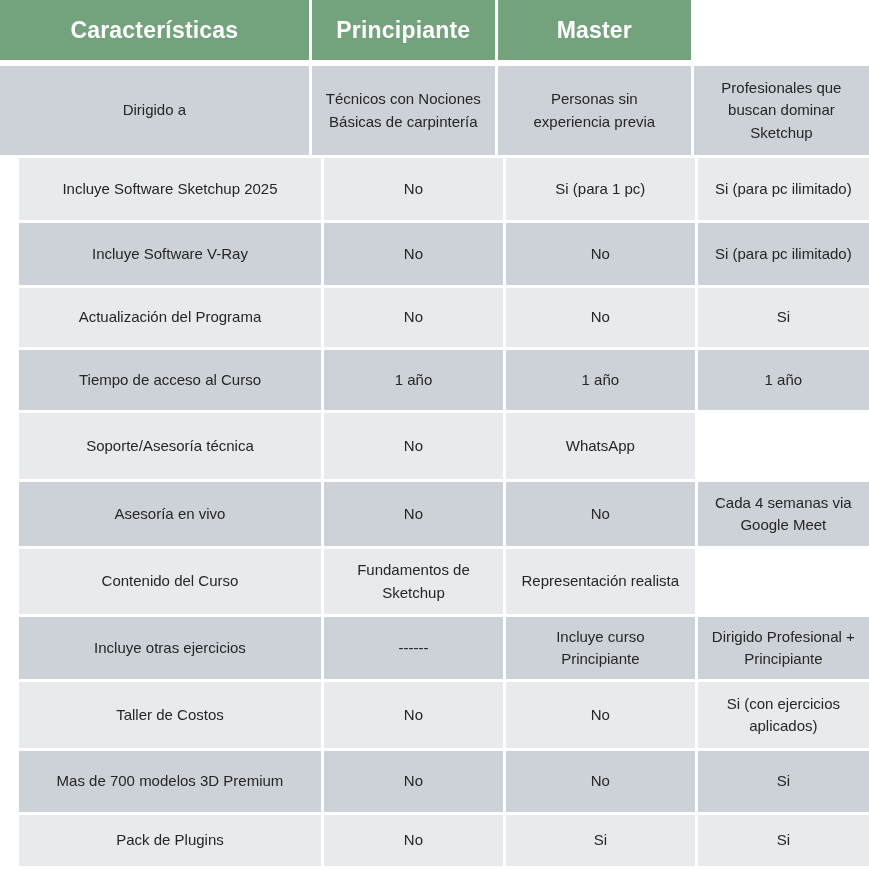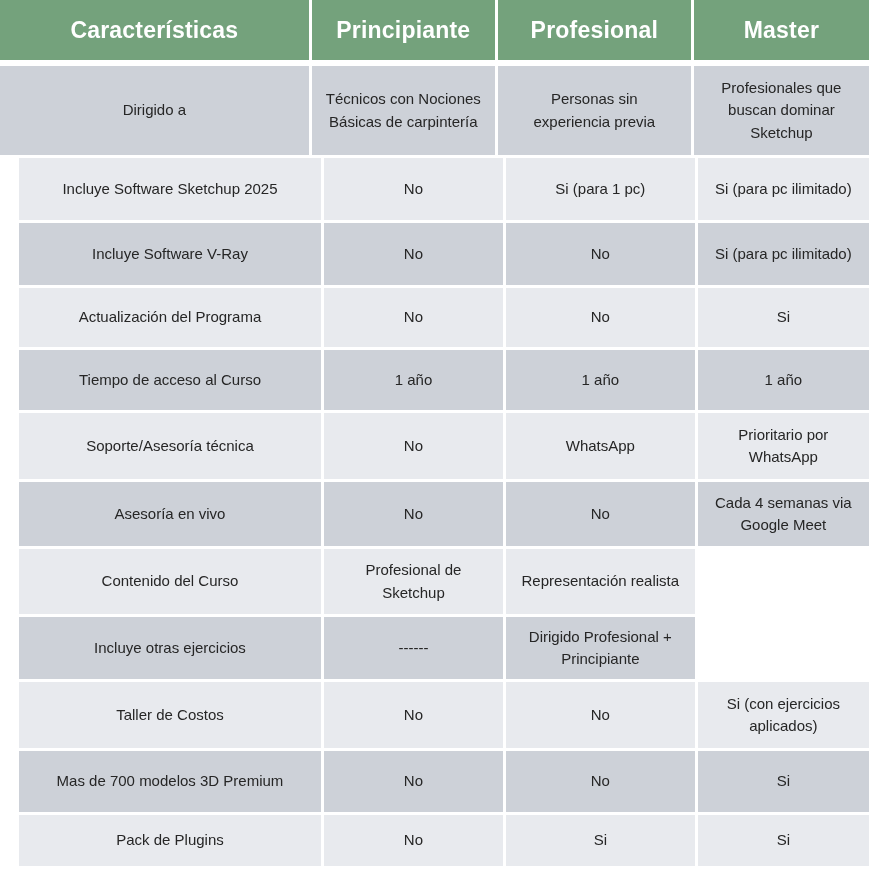--- a/index.html
+++ b/index.html
@@ -58,21 +58,20 @@
 </style>
 </head>
 <body>
 
 <div class="page">
   <div class="table">
 
     <div class="row header-row">
       <div class="cell">Características</div>
       <div class="cell">Principiante</div>
-      <div class="cell">Profesional</div>
       <div class="cell">Master</div>
     </div>
 
     <div class="tbody">
 
       <div class="row" style="min-height:89px">
         <div class="cell">Dirigido a</div>
         <div class="cell">Técnicos con Nociones Básicas de carpintería</div>
         <div class="cell">Personas sin experiencia previa</div>
         <div class="cell">Profesionales que buscan dominar Sketchup</div>
@@ -103,39 +102,39 @@
         <div class="cell">Tiempo de acceso al Curso</div>
         <div class="cell">1 año</div>
         <div class="cell">1 año</div>
         <div class="cell">1 año</div>
       </div>
 
       <div class="row" style="min-height:66px">
         <div class="cell">Soporte/Asesoría técnica</div>
         <div class="cell">No</div>
         <div class="cell">WhatsApp</div>
-        <div class="cell">Prioritario por WhatsApp</div>
       </div>
 
       <div class="row" style="min-height:64px">
         <div class="cell">Asesoría en vivo</div>
         <div class="cell">No</div>
         <div class="cell">No</div>
         <div class="cell">Cada 4 semanas via Google Meet</div>
       </div>
 
       <div class="row" style="min-height:65px">
         <div class="cell">Contenido del Curso</div>
-        <div class="cell">Profesional de Sketchup</div>
+        <div class="cell">Fundamentos de Sketchup</div>
         <div class="cell">Representación realista</div>
       </div>
 
       <div class="row" style="min-height:62px">
         <div class="cell">Incluye otras ejercicios</div>
         <div class="cell">------</div>
+        <div class="cell">Incluye curso Principiante</div>
         <div class="cell">Dirigido Profesional + Principiante</div>
       </div>
 
       <div class="row" style="min-height:66px">
         <div class="cell">Taller de Costos</div>
         <div class="cell">No</div>
         <div class="cell">No</div>
         <div class="cell">Si (con ejercicios aplicados)</div>
       </div>
 

